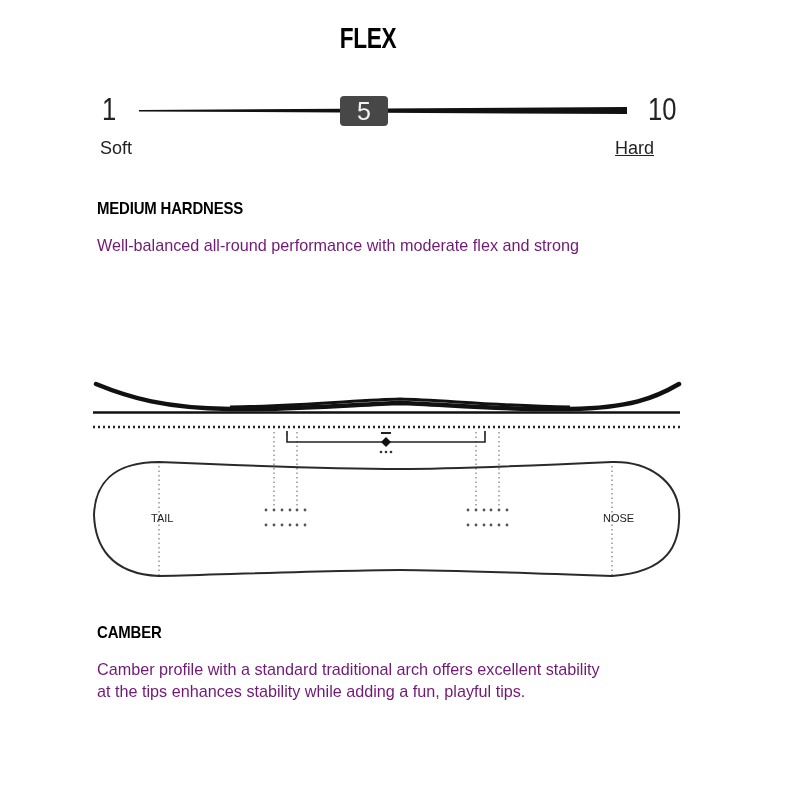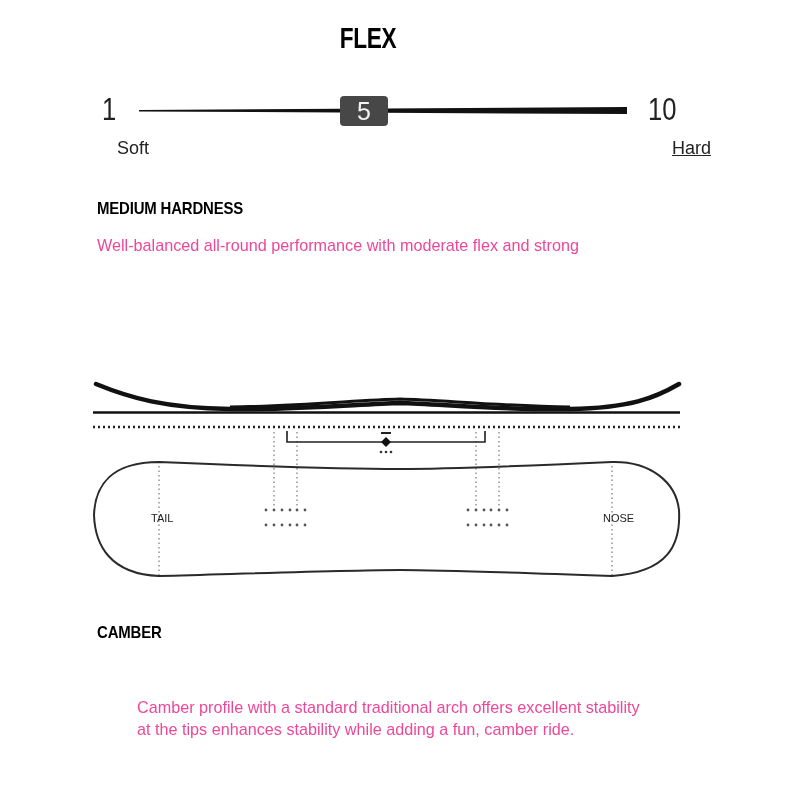--- a/index.html
+++ b/index.html
@@ -61,21 +61,21 @@
       font-size: 17px;
       letter-spacing: -0.2px;
       color: #000;
       transform: scaleX(0.88);
       transform-origin: left top;
       white-space: nowrap;
     }
     .desc {
       font-size: 16.2px;
       line-height: 22px;
-      color: #ec4899;
+      color: #701a75;
       width: 620px;
     }
     .desc span { display: block; white-space: nowrap; }
     svg text {
       font-family: "Liberation Sans", sans-serif;
     }
   </style>
 </head>
 <body>
 
@@ -83,22 +83,22 @@
 
 <div class="abs scale-num" style="left:102px;">1</div>
 <div class="abs scale-num" style="left:648px;">10</div>
 
 <svg class="abs" style="left:0;top:0;" width="800" height="140" viewBox="0 0 800 140">
   <polygon points="139,110 627,107 627,114 139,111.5" fill="#111"></polygon>
 </svg>
 
 <div class="abs flex-marker">5</div>
 
-<div class="abs scale-label" style="left:117px;">Soft</div>
-<div class="abs scale-label" style="left:672px;text-decoration:underline;">Hard</div>
+<div class="abs scale-label" style="left:100px;">Soft</div>
+<div class="abs scale-label" style="left:615px;text-decoration:underline;">Hard</div>
 
 <div class="abs section-title" style="left:97px;top:199px;">MEDIUM HARDNESS</div>
 <div class="abs desc" style="left:97px;top:234px;">
   <span>Well-balanced all-round performance with moderate flex and strong</span>
 </div>
 
 <svg class="abs" style="left:0;top:360px;" width="800" height="230" viewBox="0 360 800 230">
 
   <path d="M96,384 C130,398 165,408 230,409 C300,410 360,404 400,403 C440,404 500,410 570,409 C630,408 655,398 679,384" fill="none" stroke="#111" stroke-width="4.5" stroke-linecap="round"></path>
   <path d="M230,407 C300,406 360,400 400,399 C440,400 500,406 570,407" fill="none" stroke="#111" stroke-width="3"></path>
@@ -156,16 +156,16 @@
       <circle cx="491" cy="525" r="1.4"></circle>
       <circle cx="499" cy="525" r="1.4"></circle>
       <circle cx="507" cy="525" r="1.4"></circle>
   </g>
 
   <text x="151" y="522" font-size="11" fill="#222">TAIL</text>
   <text x="603" y="522" font-size="11" fill="#222">NOSE</text>
 </svg>
 
 <div class="abs section-title" style="left:97px;top:623px;">CAMBER</div>
-<div class="abs desc" style="left:97px;top:696px;margin-left:40px;">
+<div class="abs desc" style="left:97px;top:658px;">
   <span>Camber profile with a standard traditional arch offers excellent stability</span>
-  <span>at the tips enhances stability while adding a fun, camber ride.</span>
+  <span>at the tips enhances stability while adding a fun, playful tips.</span>
 </div>
 
 </body></html>

